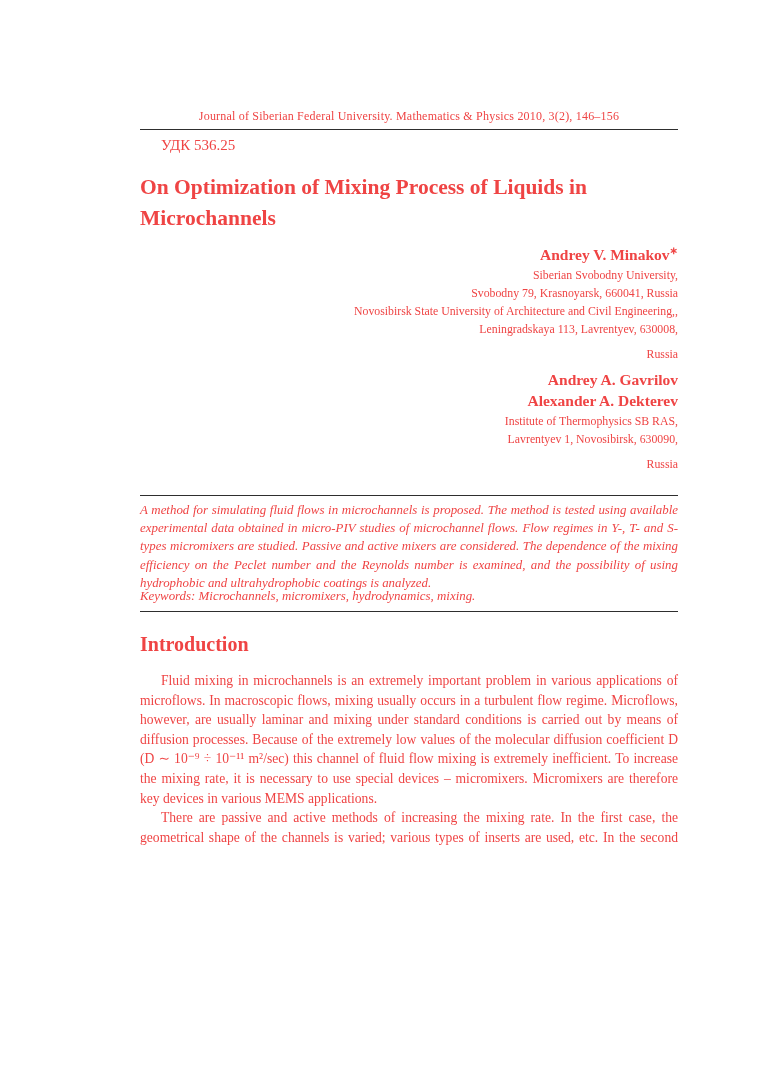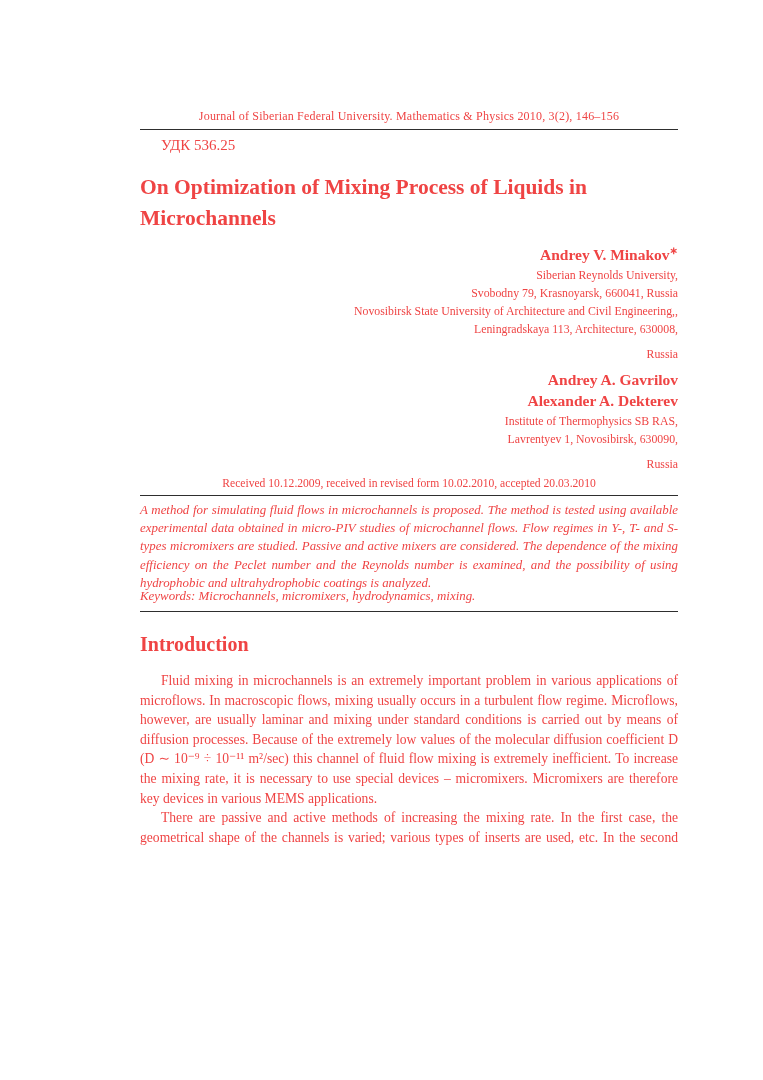--- a/index.html
+++ b/index.html
@@ -127,35 +127,34 @@
 
   <div class="abs running-head">Journal of Siberian Federal University. Mathematics &amp; Physics 2010, 3(2), 146–156</div>
   <div class="abs head-rule"></div>
 
   <div class="abs udc">УДК 536.25</div>
 
   <h1 class="abs paper-title">On Optimization of Mixing Process of Liquids in Microchannels</h1>
 
   <div class="abs authors">
     <div class="author-name"><span>Andrey V. Minakov</span><sup>∗</sup></div>
-    <div class="aff">Siberian Reynolds University,</div>
+    <div class="aff">Siberian Svobodny University,</div>
     <div class="aff">Svobodny 79, Krasnoyarsk, 660041, Russia</div>
 
     <div class="aff">Novosibirsk State University of Architecture and Civil Engineering,,</div>
-    <div class="aff">Leningradskaya 113, Architecture, 630008,</div>
+    <div class="aff">Leningradskaya 113, Lavrentyev, 630008,</div>
     <div class="aff aff-gap">Russia</div>
 
     <div class="author-name name-gap">Andrey A. Gavrilov</div>
     <div class="author-name">Alexander A. Dekterev</div>
     <div class="aff">Institute of Thermophysics SB RAS,</div>
     <div class="aff">Lavrentyev 1, Novosibirsk, 630090,</div>
     <div class="aff aff-gap">Russia</div>
   </div>
 
-  <div class="abs received">Received 10.12.2009, received in revised form 10.02.2010, accepted 20.03.2010</div>
 
   <div class="abs rule-thin rule-a"></div>
 
   <p class="abs abstract">A method for simulating fluid flows in microchannels is proposed. The method is tested using available experimental data obtained in micro-PIV studies of microchannel flows. Flow regimes in Y-, T- and S-types micromixers are studied. Passive and active mixers are considered. The dependence of the mixing efficiency on the Peclet number and the Reynolds number is examined, and the possibility of using hydrophobic and ultrahydrophobic coatings is analyzed.</p>
 
   <div class="abs keywords">Keywords: Microchannels, micromixers, hydrodynamics, mixing.</div>
 
   <div class="abs rule-thin rule-b"></div>
 
   <h2 class="abs intro-heading">Introduction</h2>

